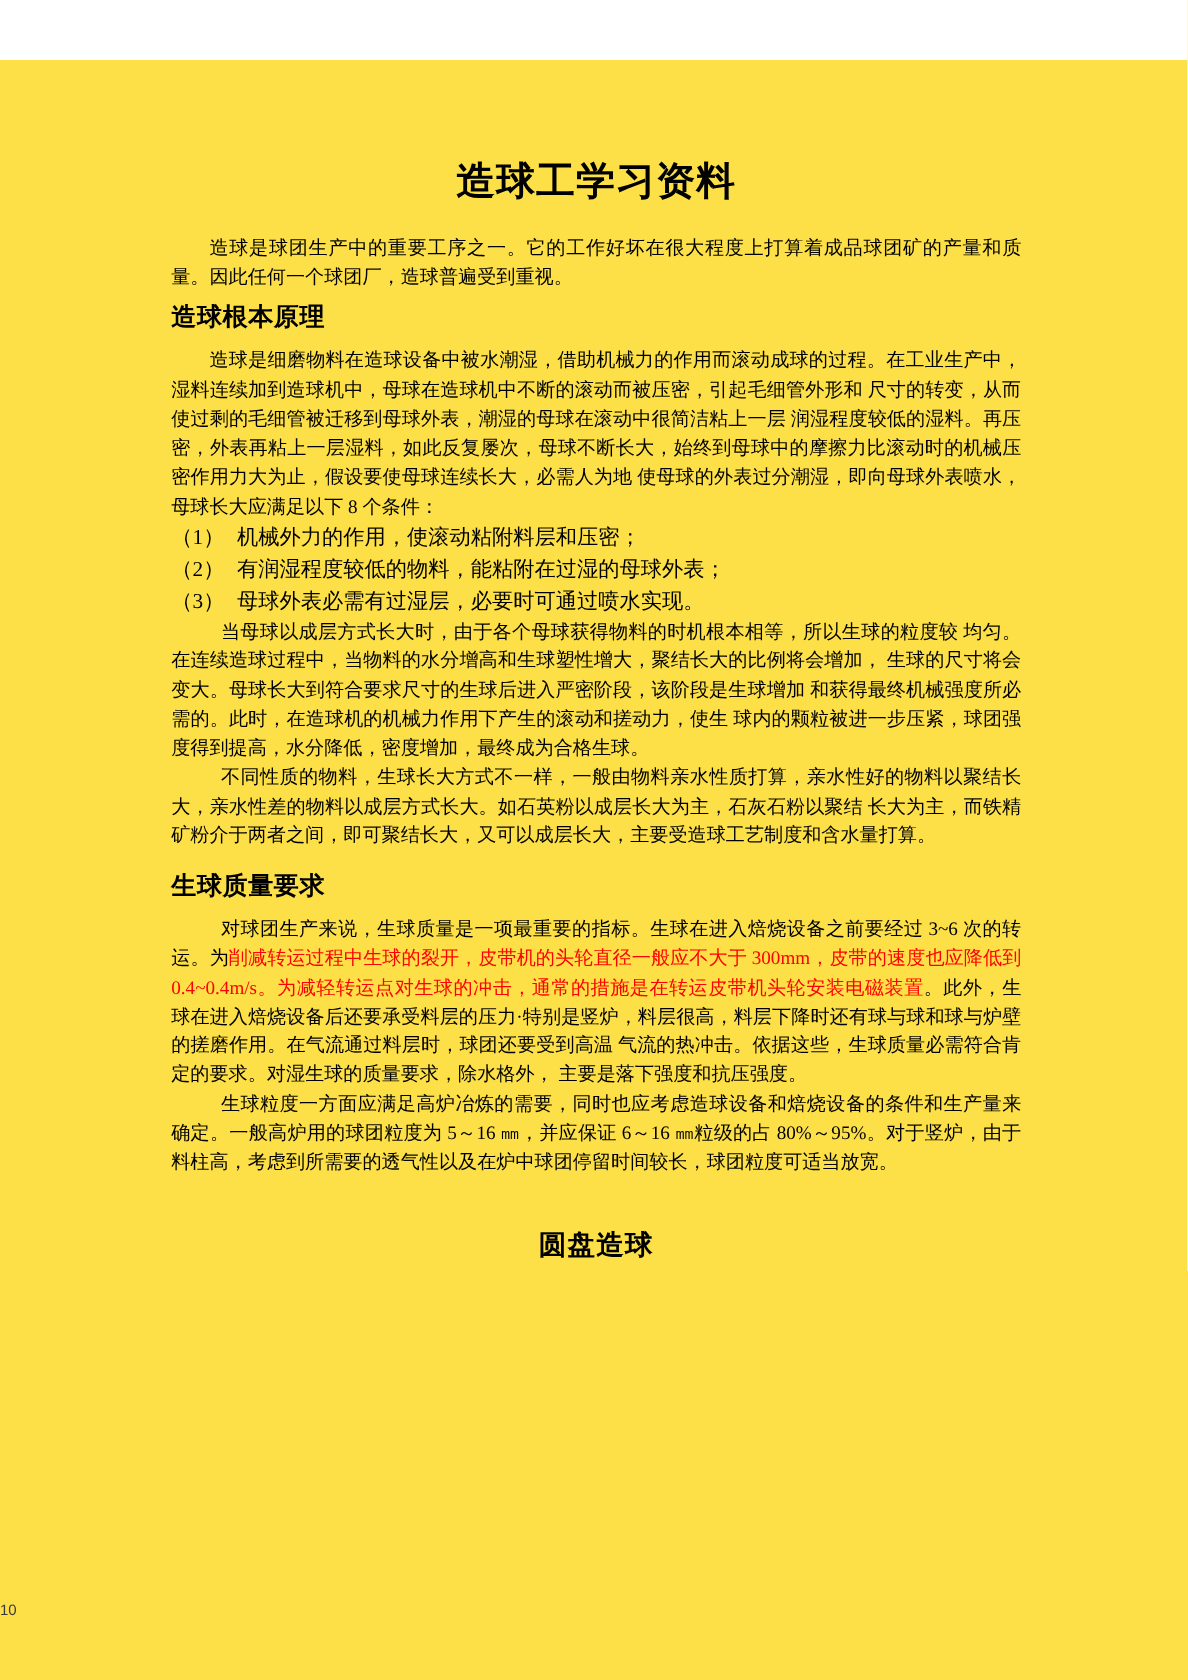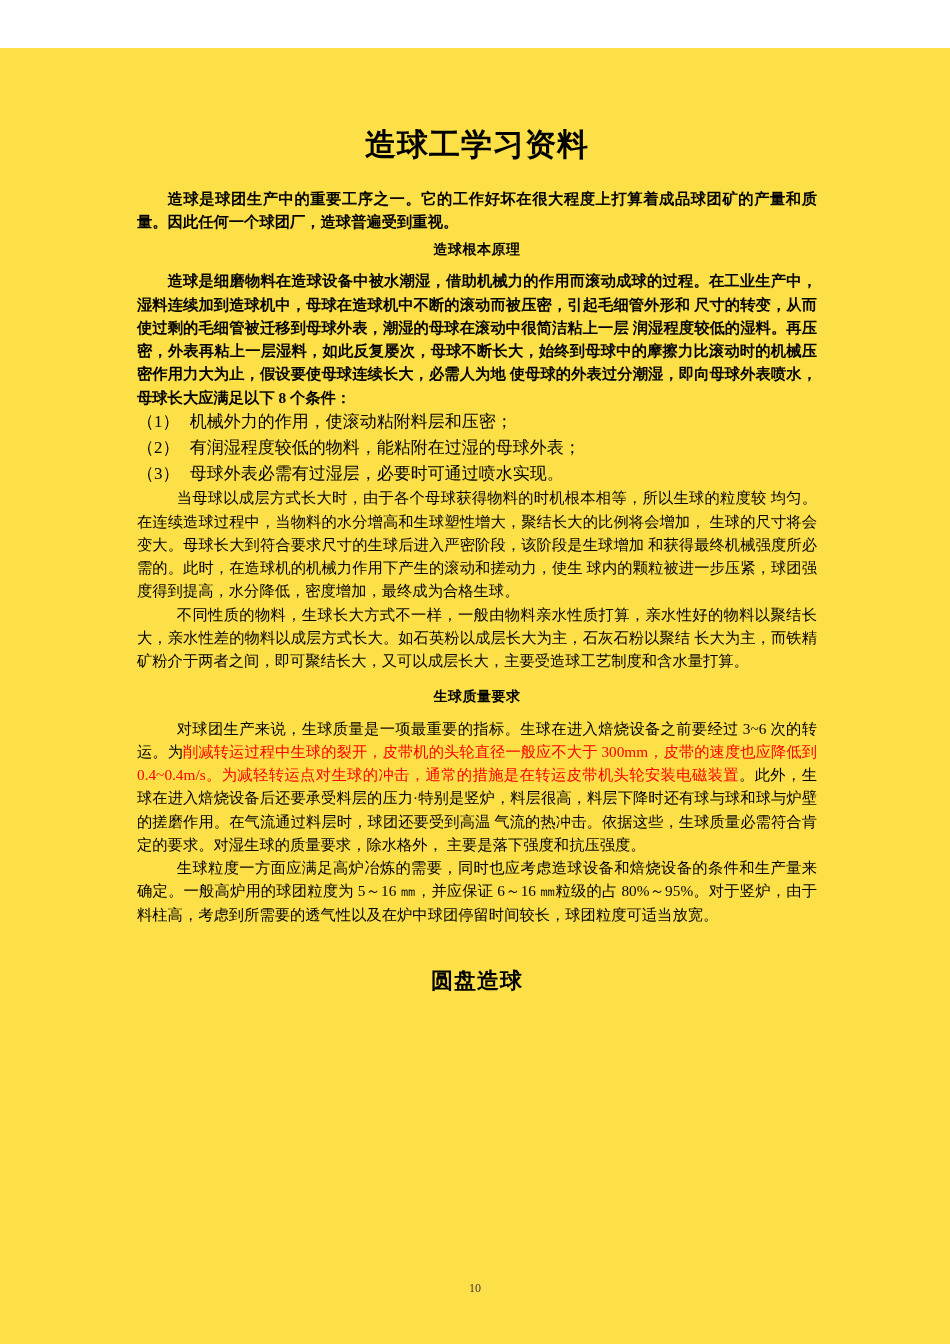--- a/index.html
+++ b/index.html
@@ -28,41 +28,40 @@
   }
   .doc-title {
     text-align: center;
     font-size: 31px;
     font-weight: bold;
     line-height: 1.25;
     margin: 0 0 22px 0;
     letter-spacing: 1px;
   }
   .section-heading {
-    text-align: center;
-    font-size: 14px;
+    text-align: left;
+    font-size: 20px;
     font-weight: bold;
     line-height: 1.3;
     margin: 8px 0 10px 0;
     letter-spacing: 0.5px;
   }
   .section-heading.spaced-top {
     margin-top: 16px;
   }
   .body-text {
     font-size: 15.3px;
     line-height: 1.52;
     text-align: justify;
     text-justify: inter-ideograph;
     margin: 0 0 0 0;
     word-break: break-all;
   }
   .indent {
     text-indent: 2em;
-    font-weight: bold;
   }
   .indent-wide {
     text-indent: 2.6em;
   }
   .numbered-list {
     font-size: 17px;
     line-height: 1.52;
     margin: 0;
     padding: 0;
     list-style: none;
@@ -86,24 +85,23 @@
     font-size: 22px;
     font-weight: bold;
     margin-top: 40px;
     letter-spacing: 1px;
   }
   .page-number {
     position: absolute;
     left: 0;
     right: 0;
     top: 1233px;
-    text-align: center;
     font-size: 12px;
     color: #3a3a3a;
-    font-family: Liberation Serif, serif;
+    font-family: Liberation Sans, sans-serif;
   }
 </style>
 </head>
 <body>
 
 <div class="page">
   <div class="content">
 
     <div class="bigtitle-block">
       <h1 class="doc-title">造球工学习资料</h1>

